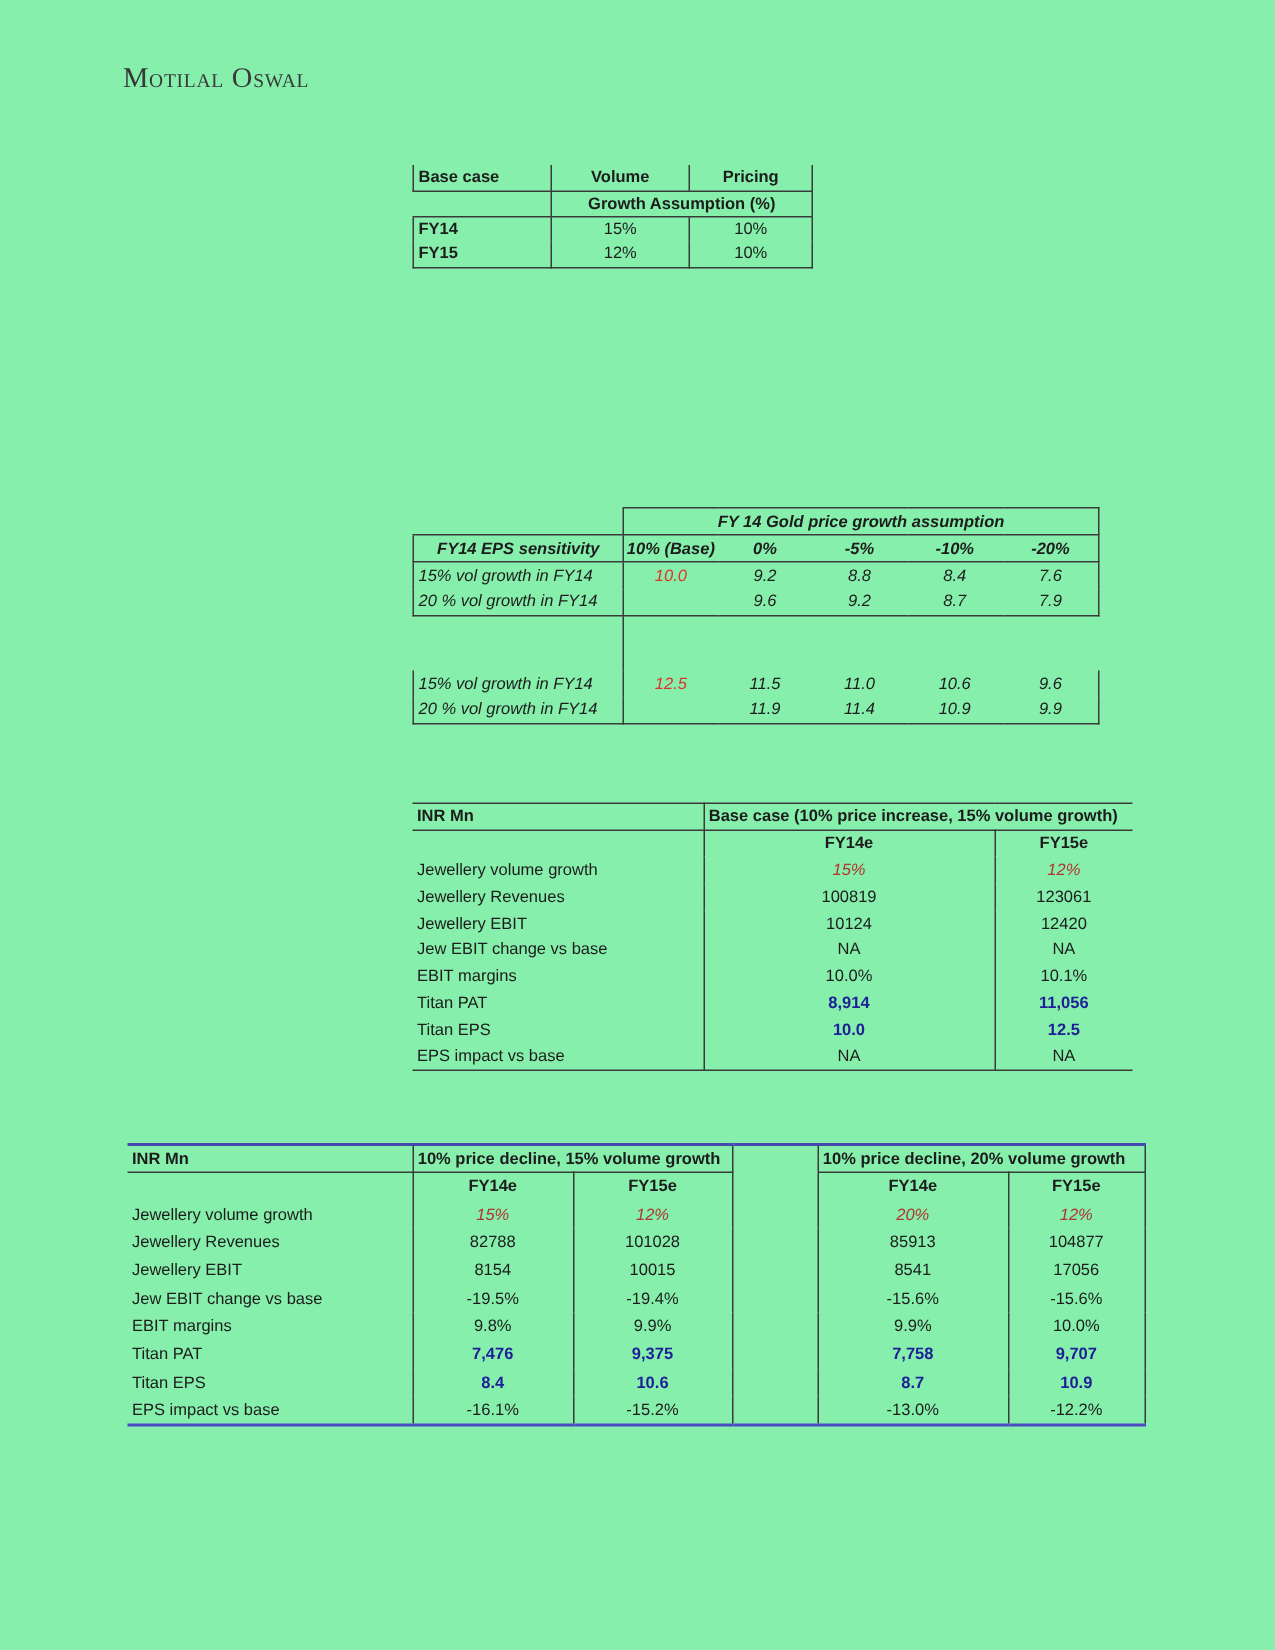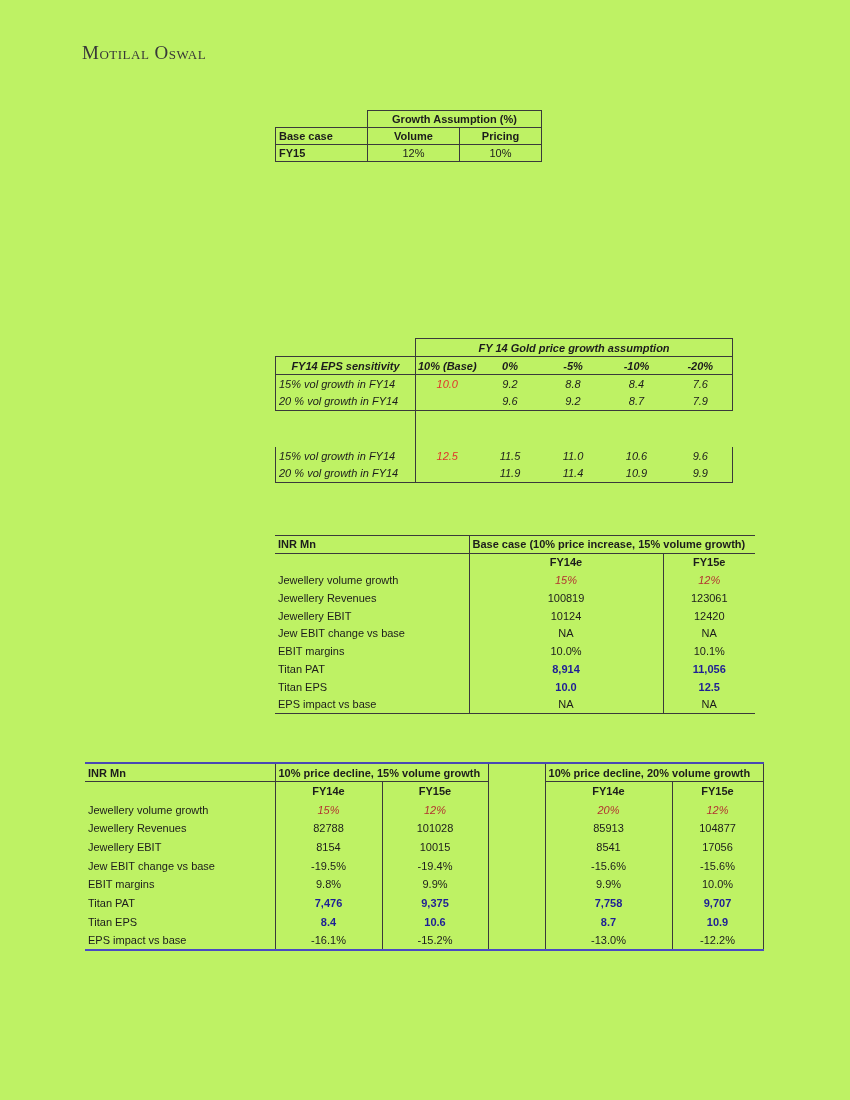--- a/index.html
+++ b/index.html
@@ -1,17 +1,17 @@
 <!DOCTYPE html>
 <html><head>
 <meta charset="utf-8">
 <style>
   html,body { margin:0; padding:0; background:#ffffff; }
   .page {
-    position:relative; width:850px; height:1100px; background:#bef264;
+    position:relative; width:850px; height:1100px; background:#86efac;
     font-family:"Liberation Sans", sans-serif; color:#1c1c1c; overflow:hidden;
   }
   .logo {
     position:absolute; left:82px; top:42px;
     font-family:"Liberation Serif", serif; font-variant:small-caps;
     font-size:19px; letter-spacing:0.5px; color:#383838; font-weight:500;
   }
   table { position:absolute; border-collapse:collapse; table-layout:fixed; }
   td {
     font-size:11px; padding:0 3px; overflow:hidden; white-space:nowrap;
@@ -50,27 +50,32 @@
   <div class="logo">Motilal Oswal</div>
 
   <table id="t1">
     <colgroup>
         <col style="width:92px">
         <col style="width:92px">
         <col style="width:82px">
       </colgroup>
     <tbody>
         <tr>
-      <td class="bb br"></td>
-      <td class="bt bb br bl b c" colspan="2">Growth Assumption (%)</td>
-    </tr>
-    <tr>
       <td class="bl bb br b">Base case</td>
       <td class="bb br b c">Volume</td>
       <td class="bb br b c">Pricing</td>
+    </tr>
+    <tr>
+      <td class="bb br"></td>
+      <td class="bt bb br bl b c" colspan="2">Growth Assumption (%)</td>
+    </tr>
+    <tr>
+      <td class="bl br b">FY14</td>
+      <td class="br c">15%</td>
+      <td class="br c">10%</td>
     </tr>
     <tr>
       <td class="bl br bb b">FY15</td>
       <td class="br bb c">12%</td>
       <td class="br bb c">10%</td>
     </tr>
   </tbody>
     </table>
 
   <table id="t2">

